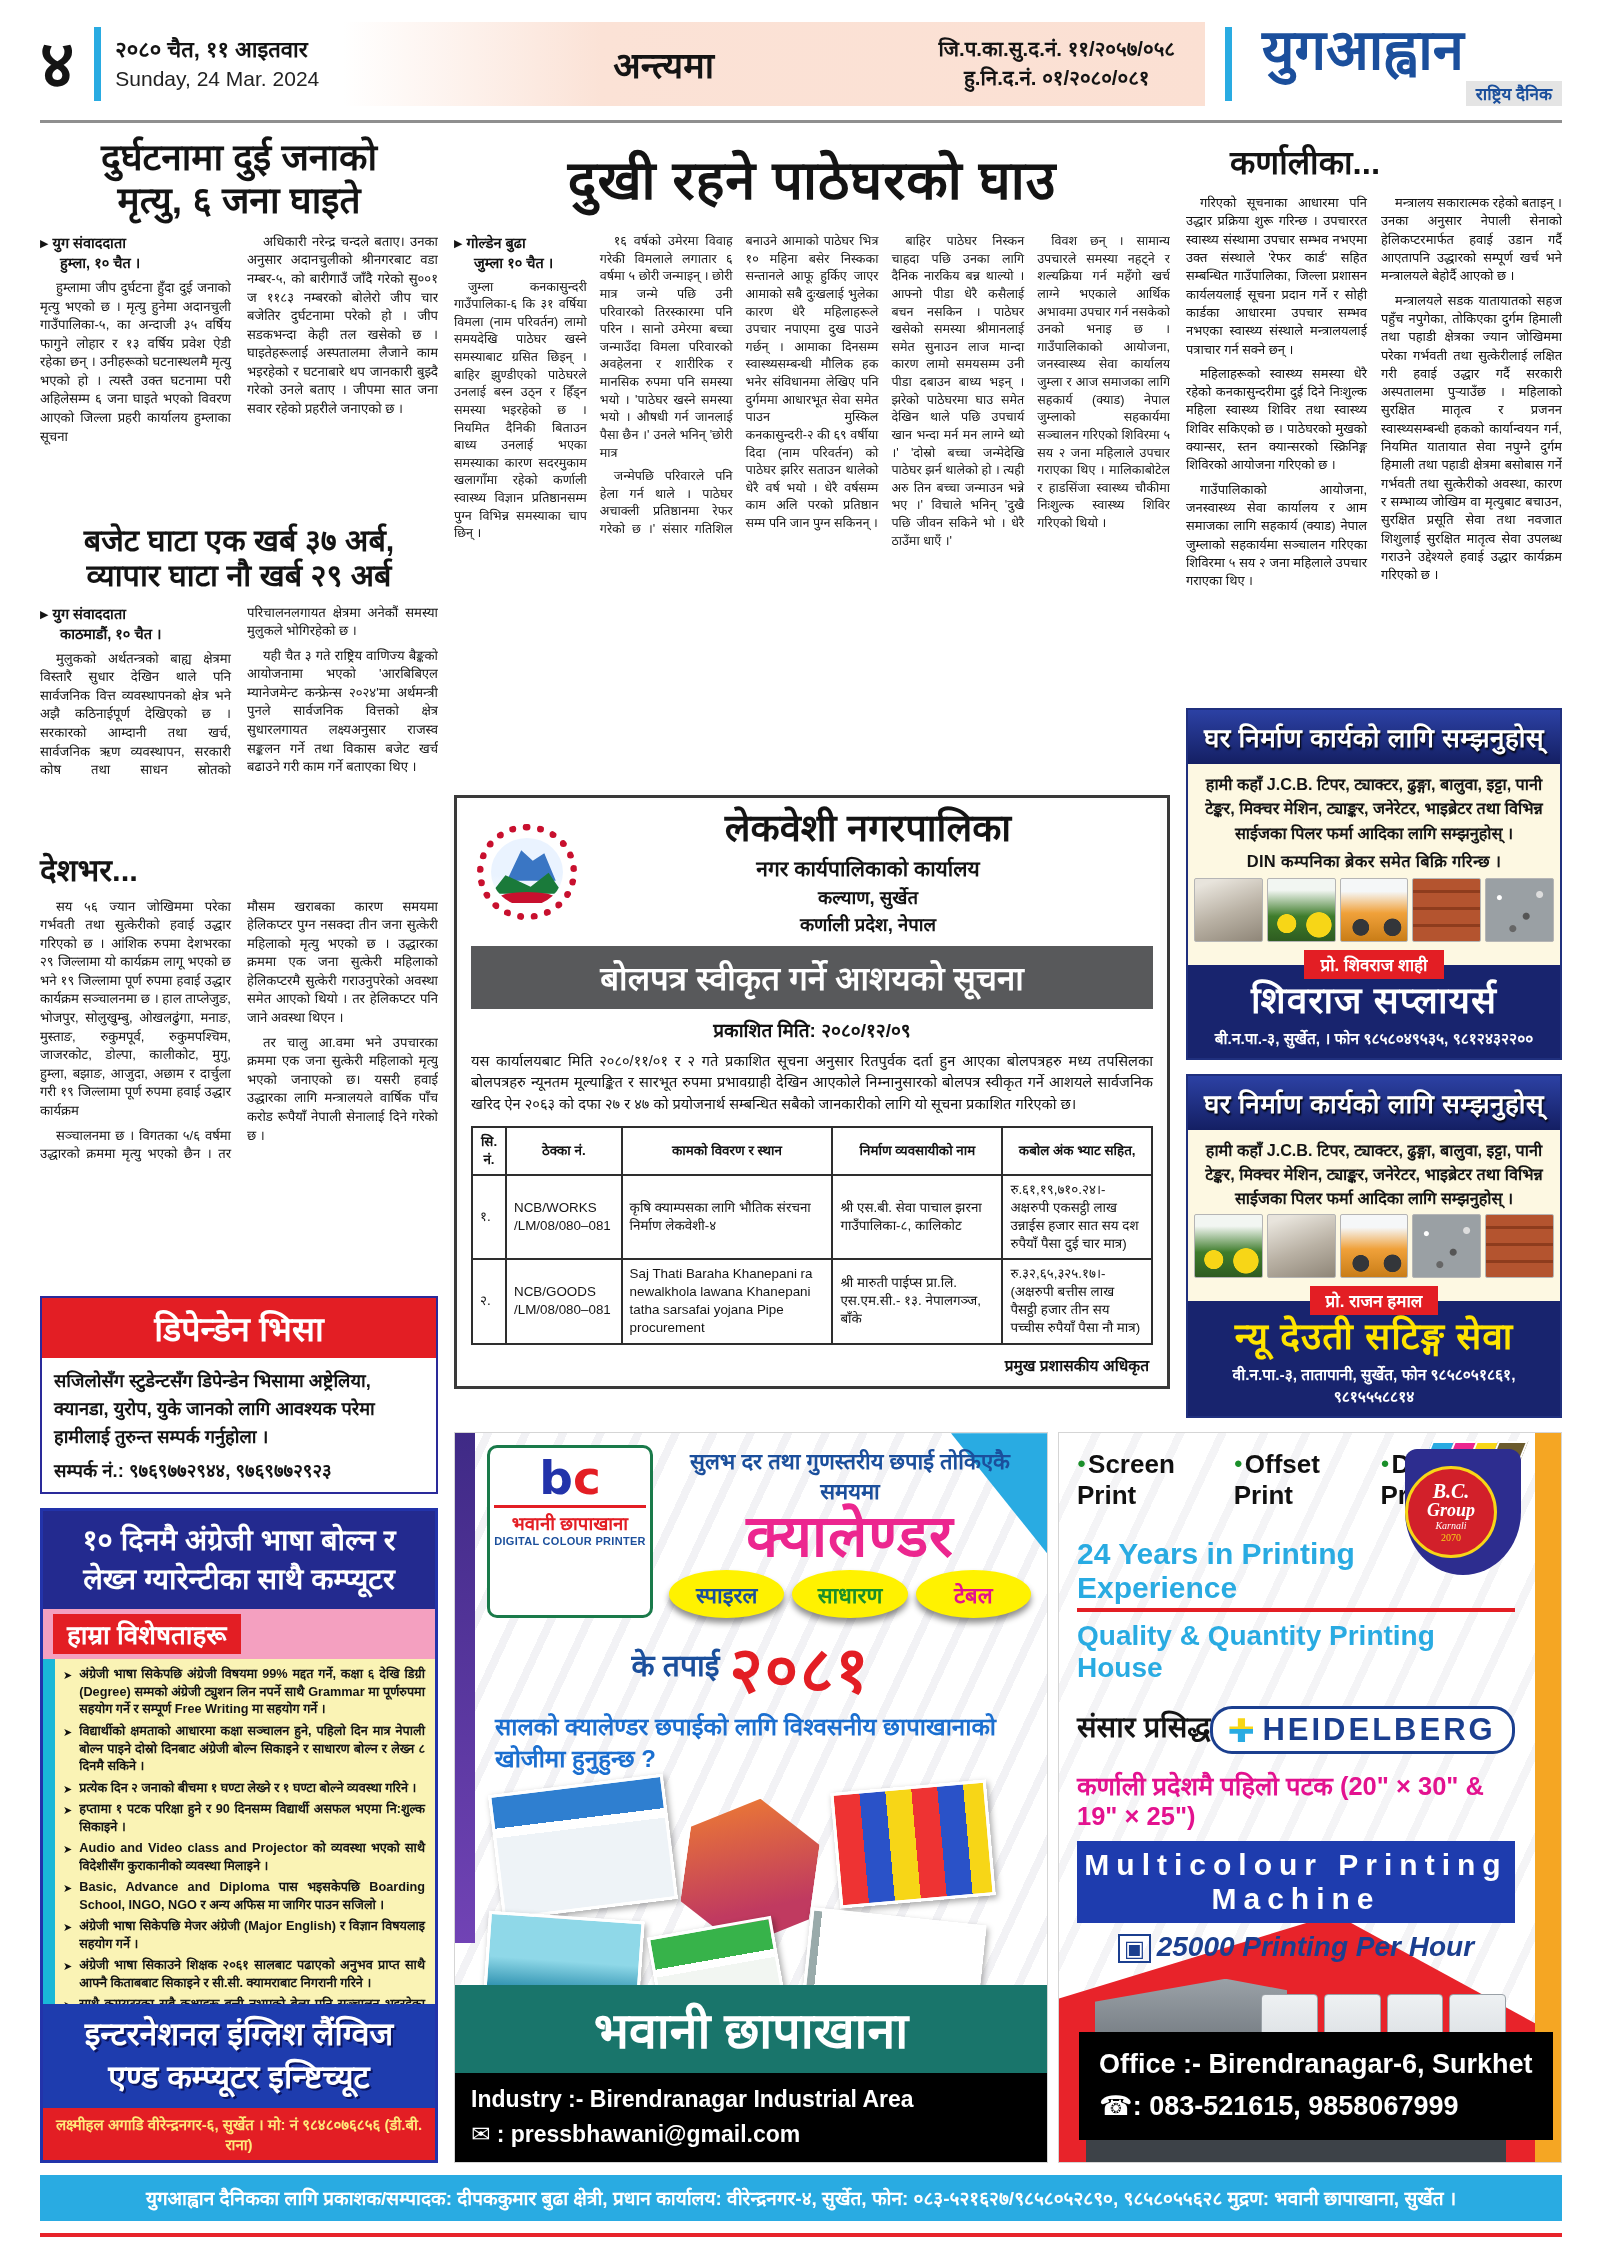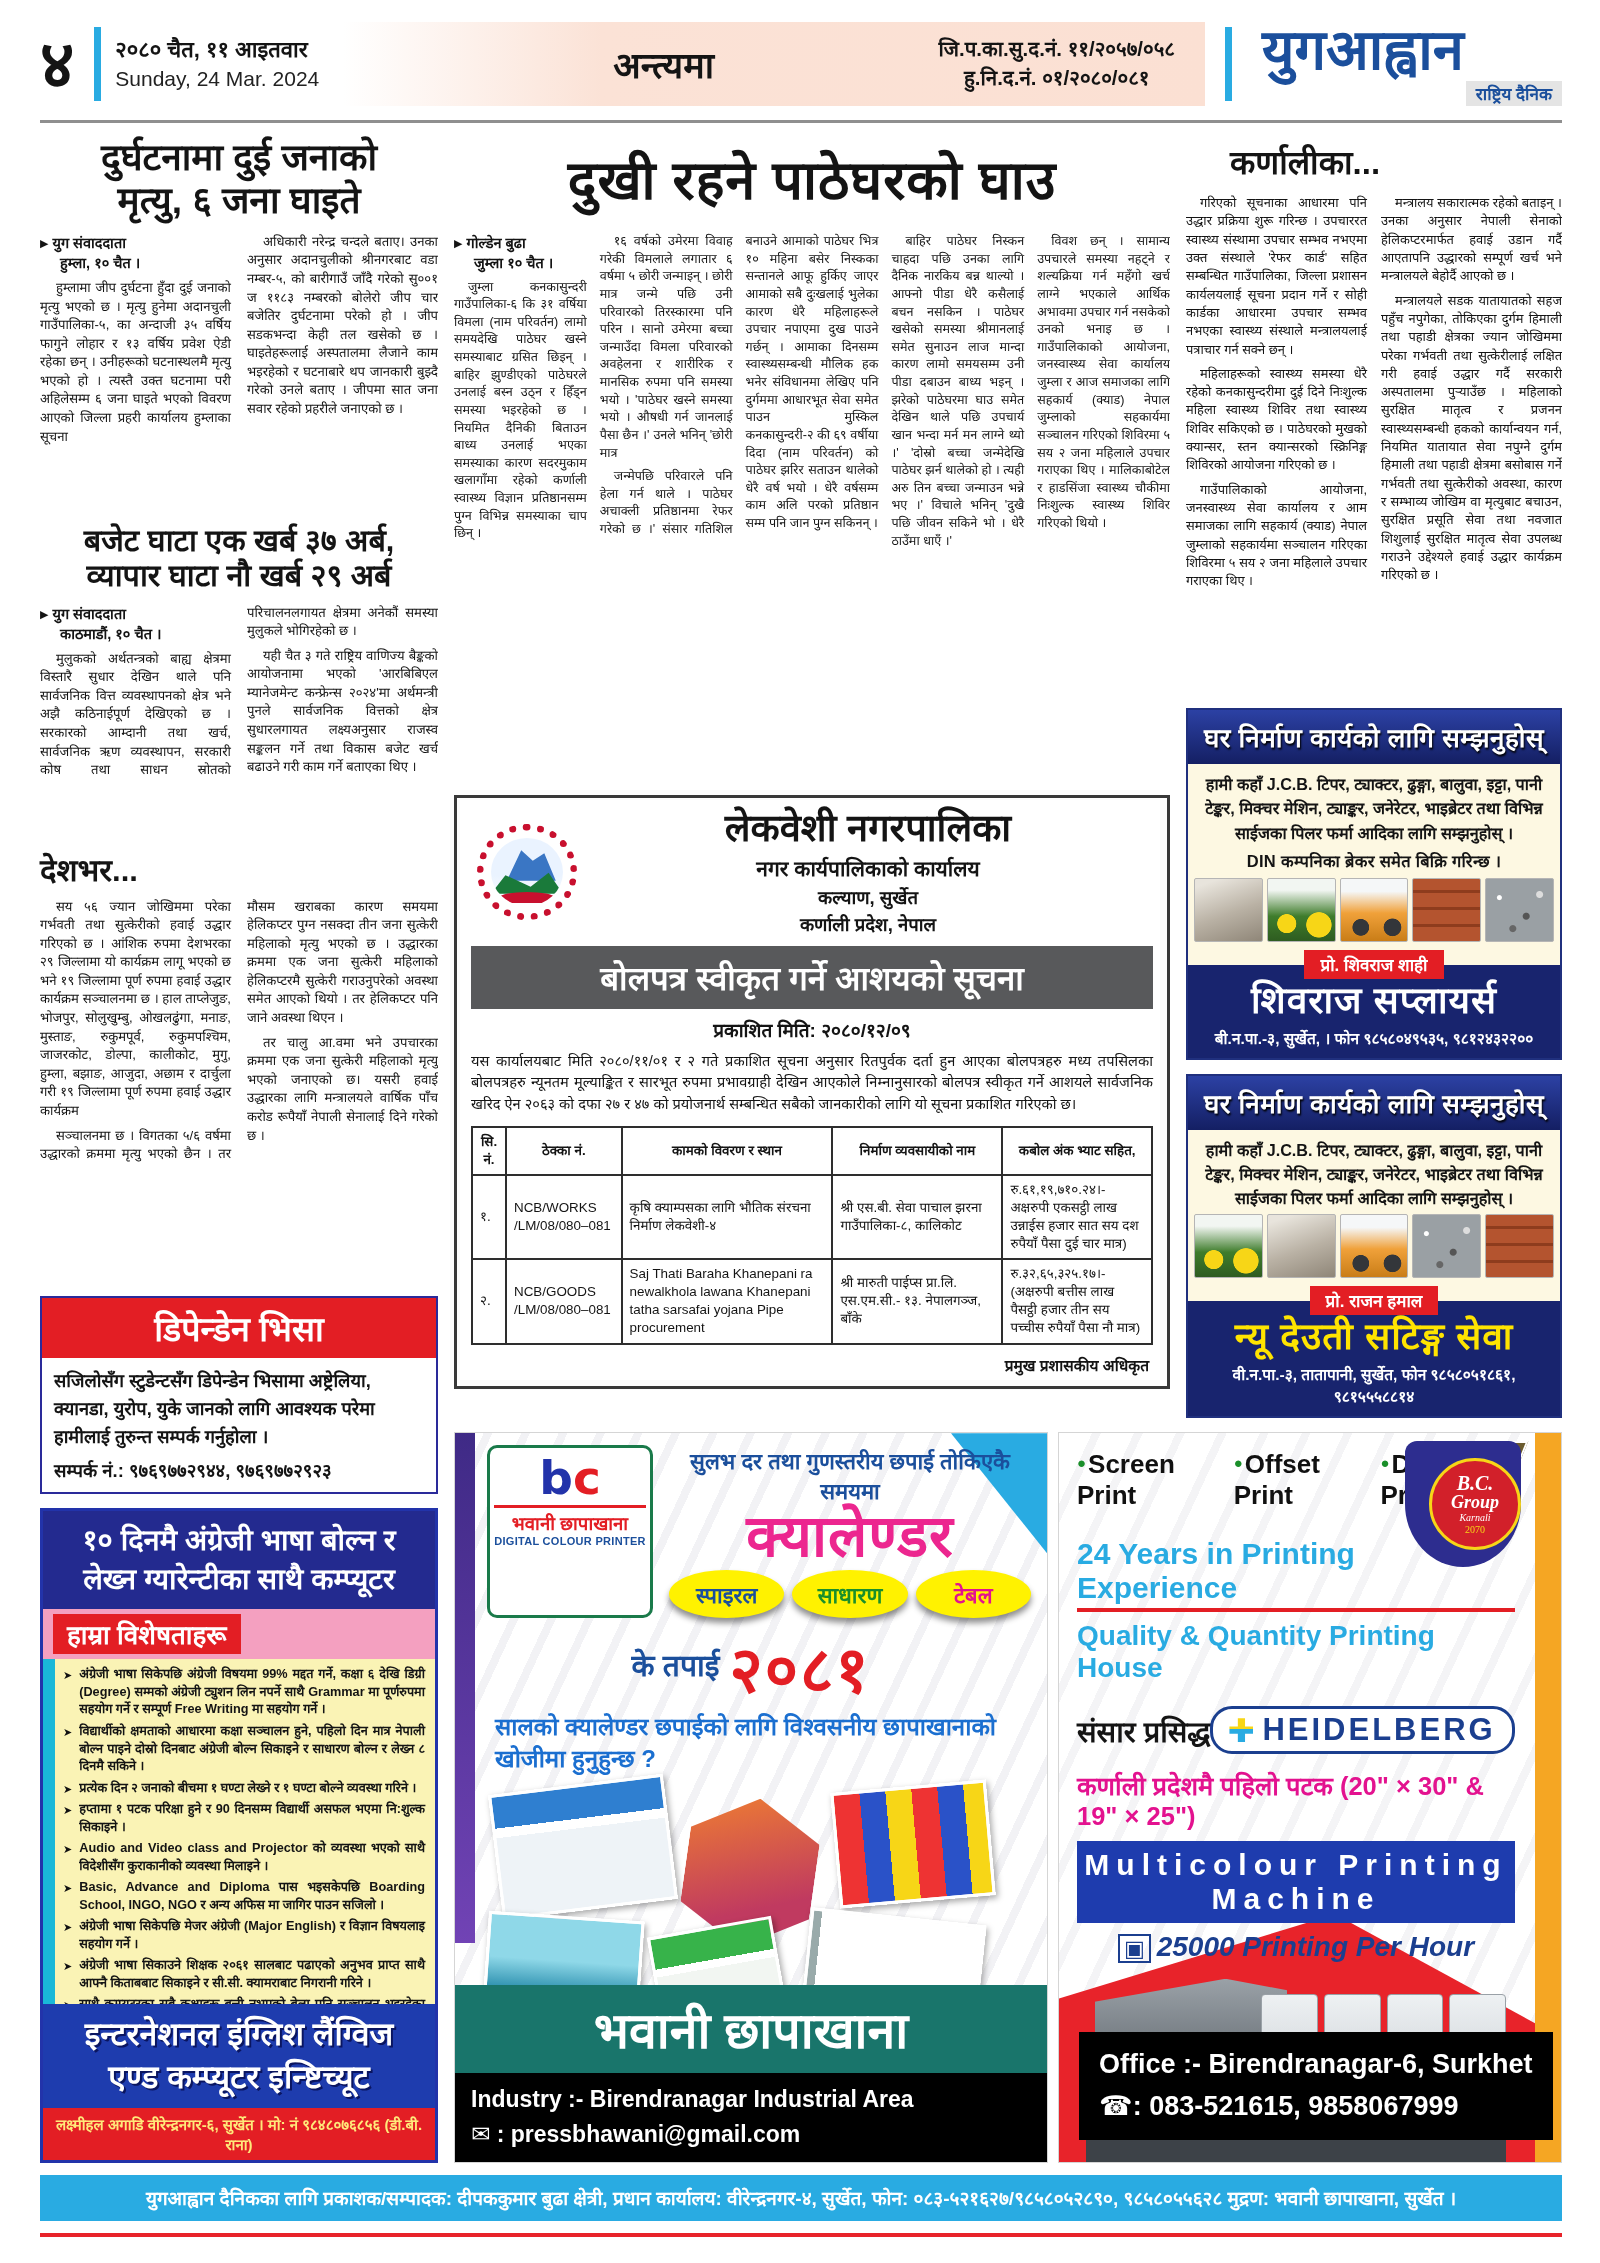--- a/index.html
+++ b/index.html
@@ -152,32 +152,32 @@
 
   
   .print{flex:1;position:relative;background:repeating-linear-gradient(115deg,#ffffff 0 30px,#f4f4f6 30px 38px);
          overflow:hidden;display:flex;flex-direction:column;border:1px solid #d5d5d5}
   .orange-strip{position:absolute;right:0;top:0;bottom:0;width:26px;background:#f5a623}
   .print-red{position:absolute;left:0;bottom:0;right:26px;height:34%;background:#e8232a;
              clip-path:polygon(0 34%,58% 0,100% 44%,100% 100%,0 100%)}
   .print-content{position:relative;z-index:2;padding:16px 46px 0 18px;display:flex;flex-direction:column;height:100%;box-sizing:border-box}
   .services{display:flex;gap:16px;font-size:26px;font-weight:bold;color:#111}
   .svc-dot{color:#1a8f2a;font-size:15px;vertical-align:5px;margin-right:2px}
-  .bc-logo{position:absolute;right:40px;top:8px;width:116px;height:126px;background:#2d2d8f;
-           border-radius:12px 12px 50% 50%;z-index:3;display:flex;align-items:center;justify-content:flex-end}
+  .bc-logo{position:absolute;right:40px;top:16px;width:116px;height:126px;background:#2d2d8f;
+           border-radius:12px 12px 50% 50%;z-index:3;display:flex;align-items:center;justify-content:flex-start}
   .bc-inner{width:86px;height:86px;border-radius:50%;background:#d2202a;border:3px solid #f7d617;color:#fff;
             text-align:center;font-family:"Liberation Serif","DejaVu Serif",serif}
   .bc-t1{font-size:20px;font-weight:bold;font-style:italic;margin-top:12px;line-height:1}
   .bc-t2{font-size:18px;font-weight:bold;font-style:italic;line-height:1.05}
   .bc-t3{font-size:10px;font-style:italic}
   .bc-year{color:#f7d617;font-size:10px;text-align:center;margin-top:1px}
   .years{color:#29abe2;font-size:30px;font-weight:bold;display:inline-block;border-bottom:4px solid #e31e24;
          padding-bottom:3px;margin-top:26px;align-self:flex-start}
   .quality{color:#29abe2;font-size:28px;font-weight:bold;margin-top:8px}
-  .hei-row{display:flex;align-items:center;margin-top:22px}
+  .hei-row{display:flex;align-items:flex-start;margin-top:22px}
   .world{font-size:29px;font-weight:900}
   .hei{border:3px solid #1b3f8f;border-radius:22px;padding:3px 16px;font-size:31px;font-weight:900;color:#1b3f8f;
        letter-spacing:3px;display:flex;align-items:center;gap:9px;background:#fff}
   .hei-mark{width:24px;height:24px;flex:none;background:
      linear-gradient(#f7d617 0 45%,#29abe2 45% 100%);clip-path:polygon(0 35%,35% 35%,35% 0,65% 0,65% 35%,100% 35%,100% 65%,65% 65%,65% 100%,35% 100%,35% 65%,0 65%)}
   .first{color:#e3128f;font-size:25.5px;font-weight:900;margin-top:14px}
   .machine-bar{background:#1e3cae;color:#fff;text-align:center;font-size:30px;font-weight:bold;letter-spacing:7px;
                padding:7px 4px;margin-top:10px}
   .speed{color:#1b3f8f;font-size:28px;font-weight:bold;font-style:italic;text-align:center;margin-top:8px}
   .speed .press-ic{font-style:normal;font-size:22px;border:2px solid #1b3f8f;padding:0 4px;margin-right:6px}

